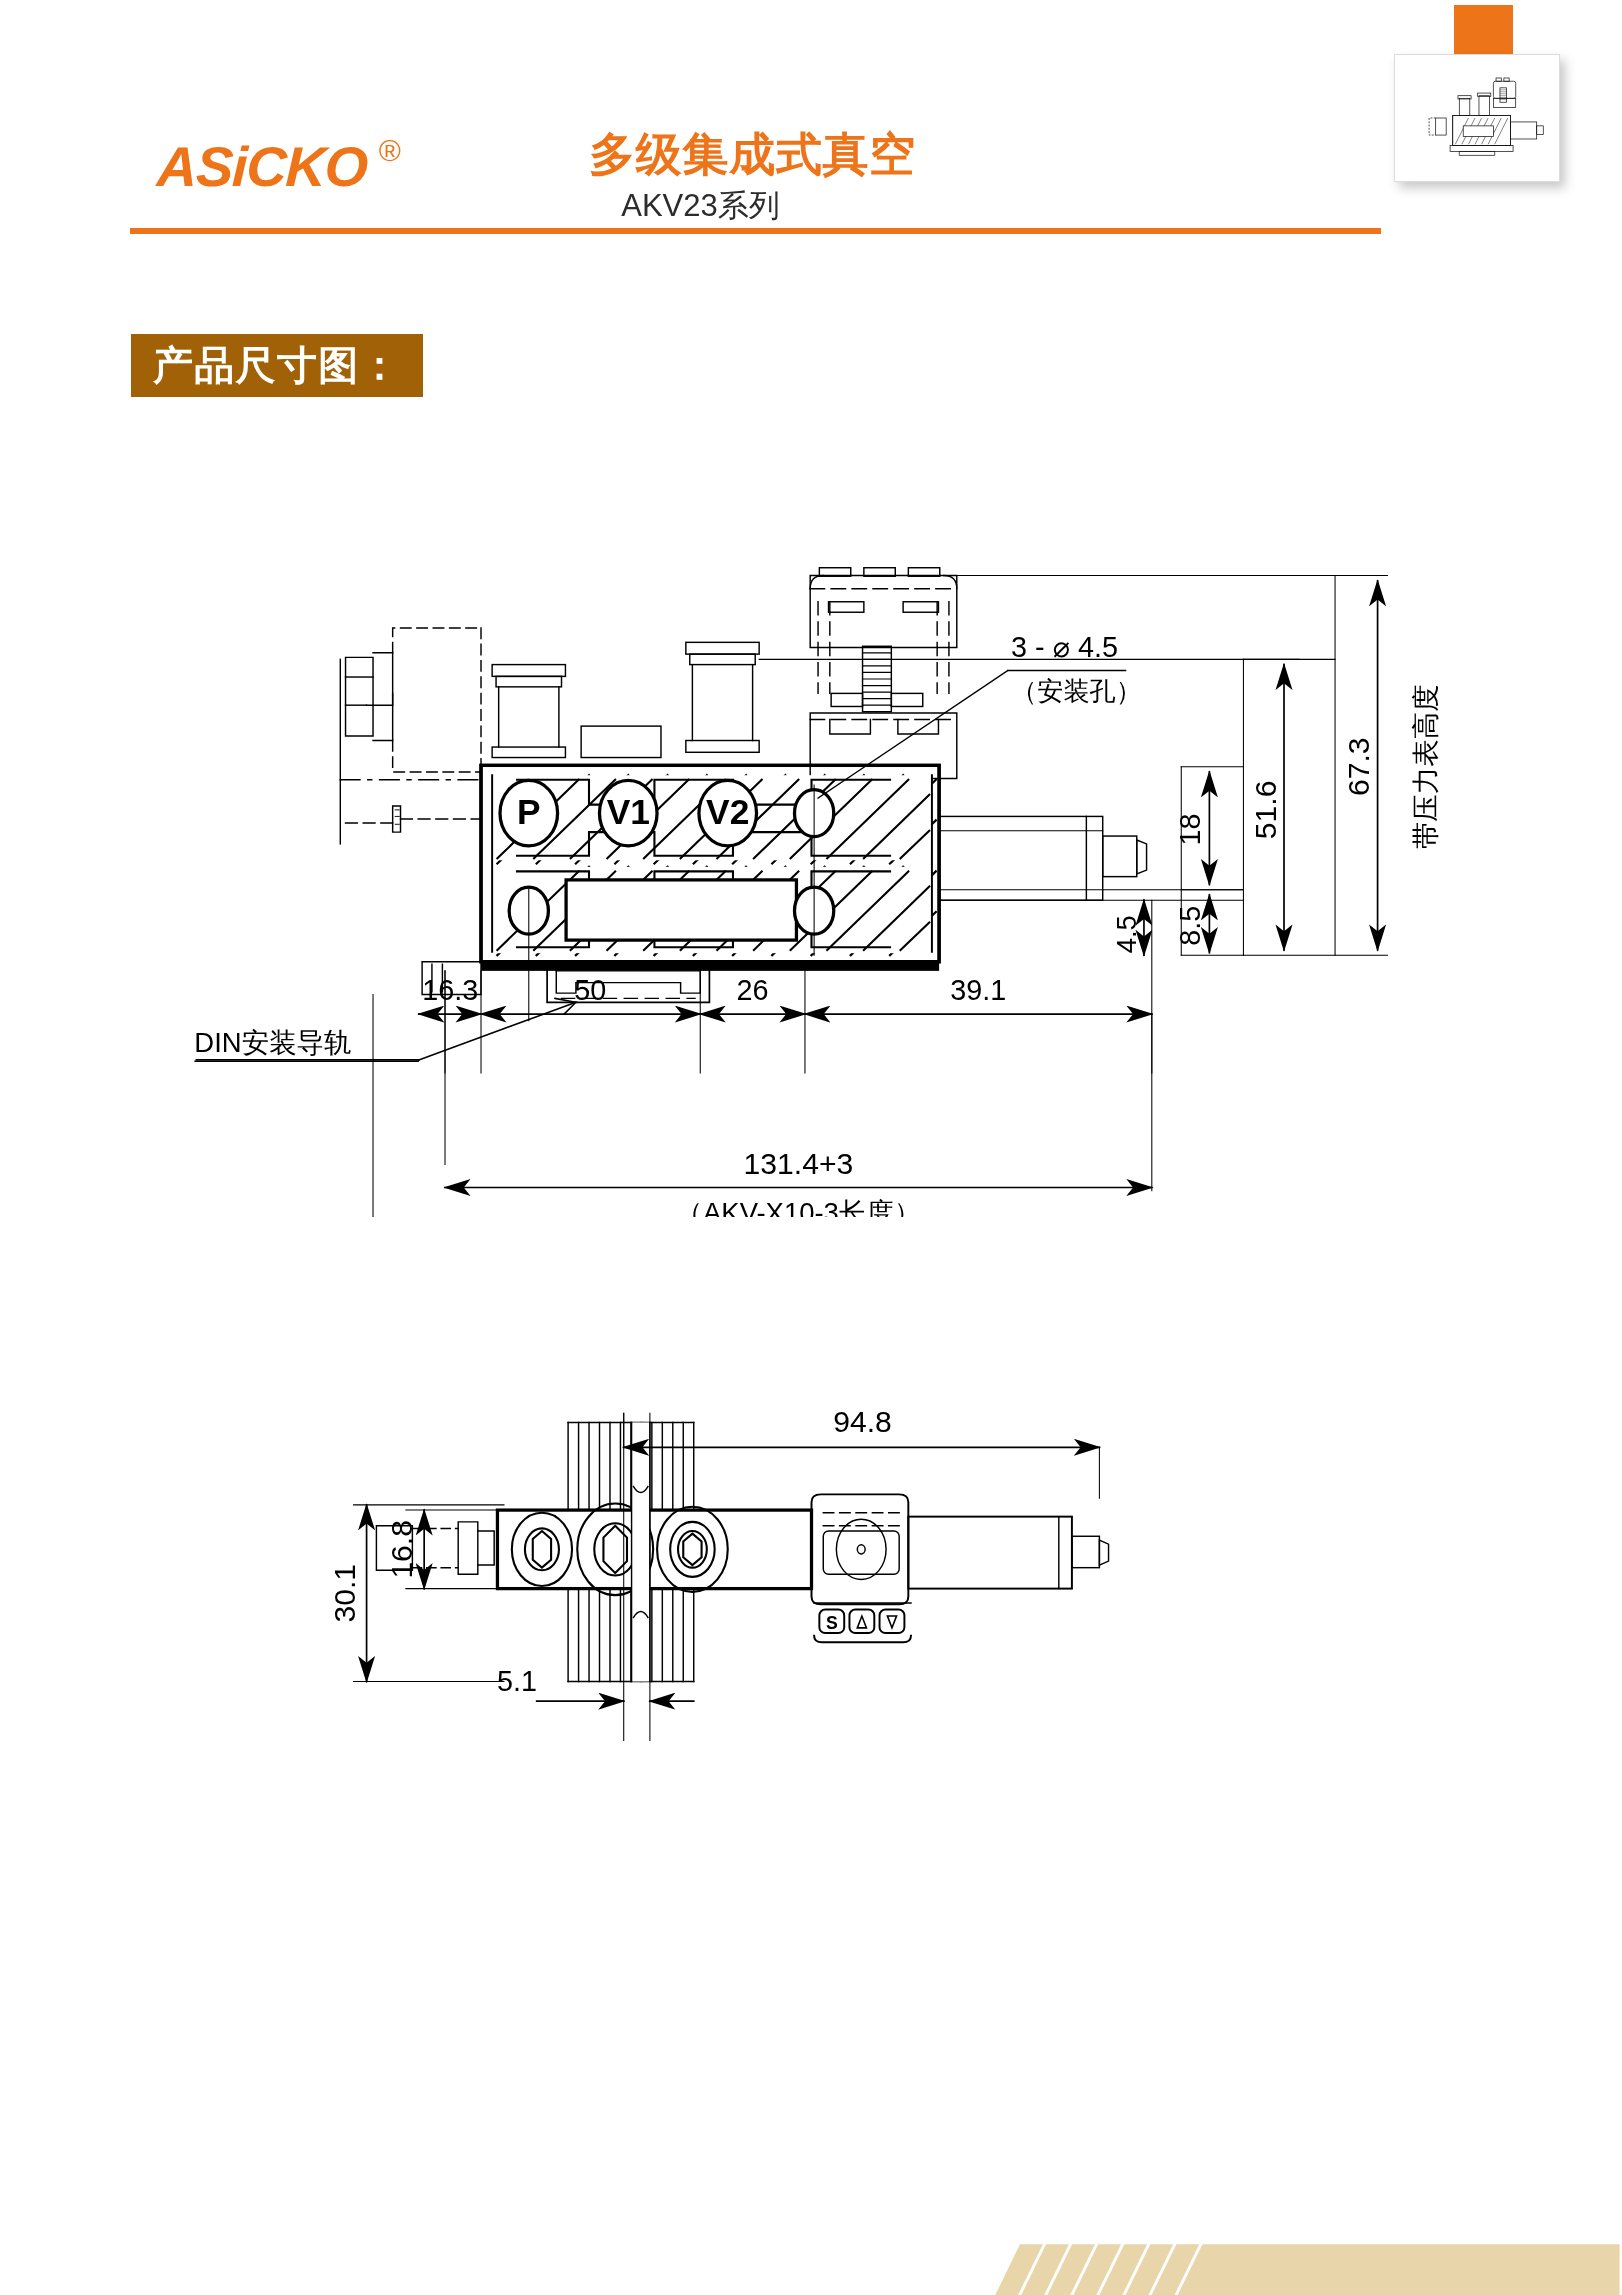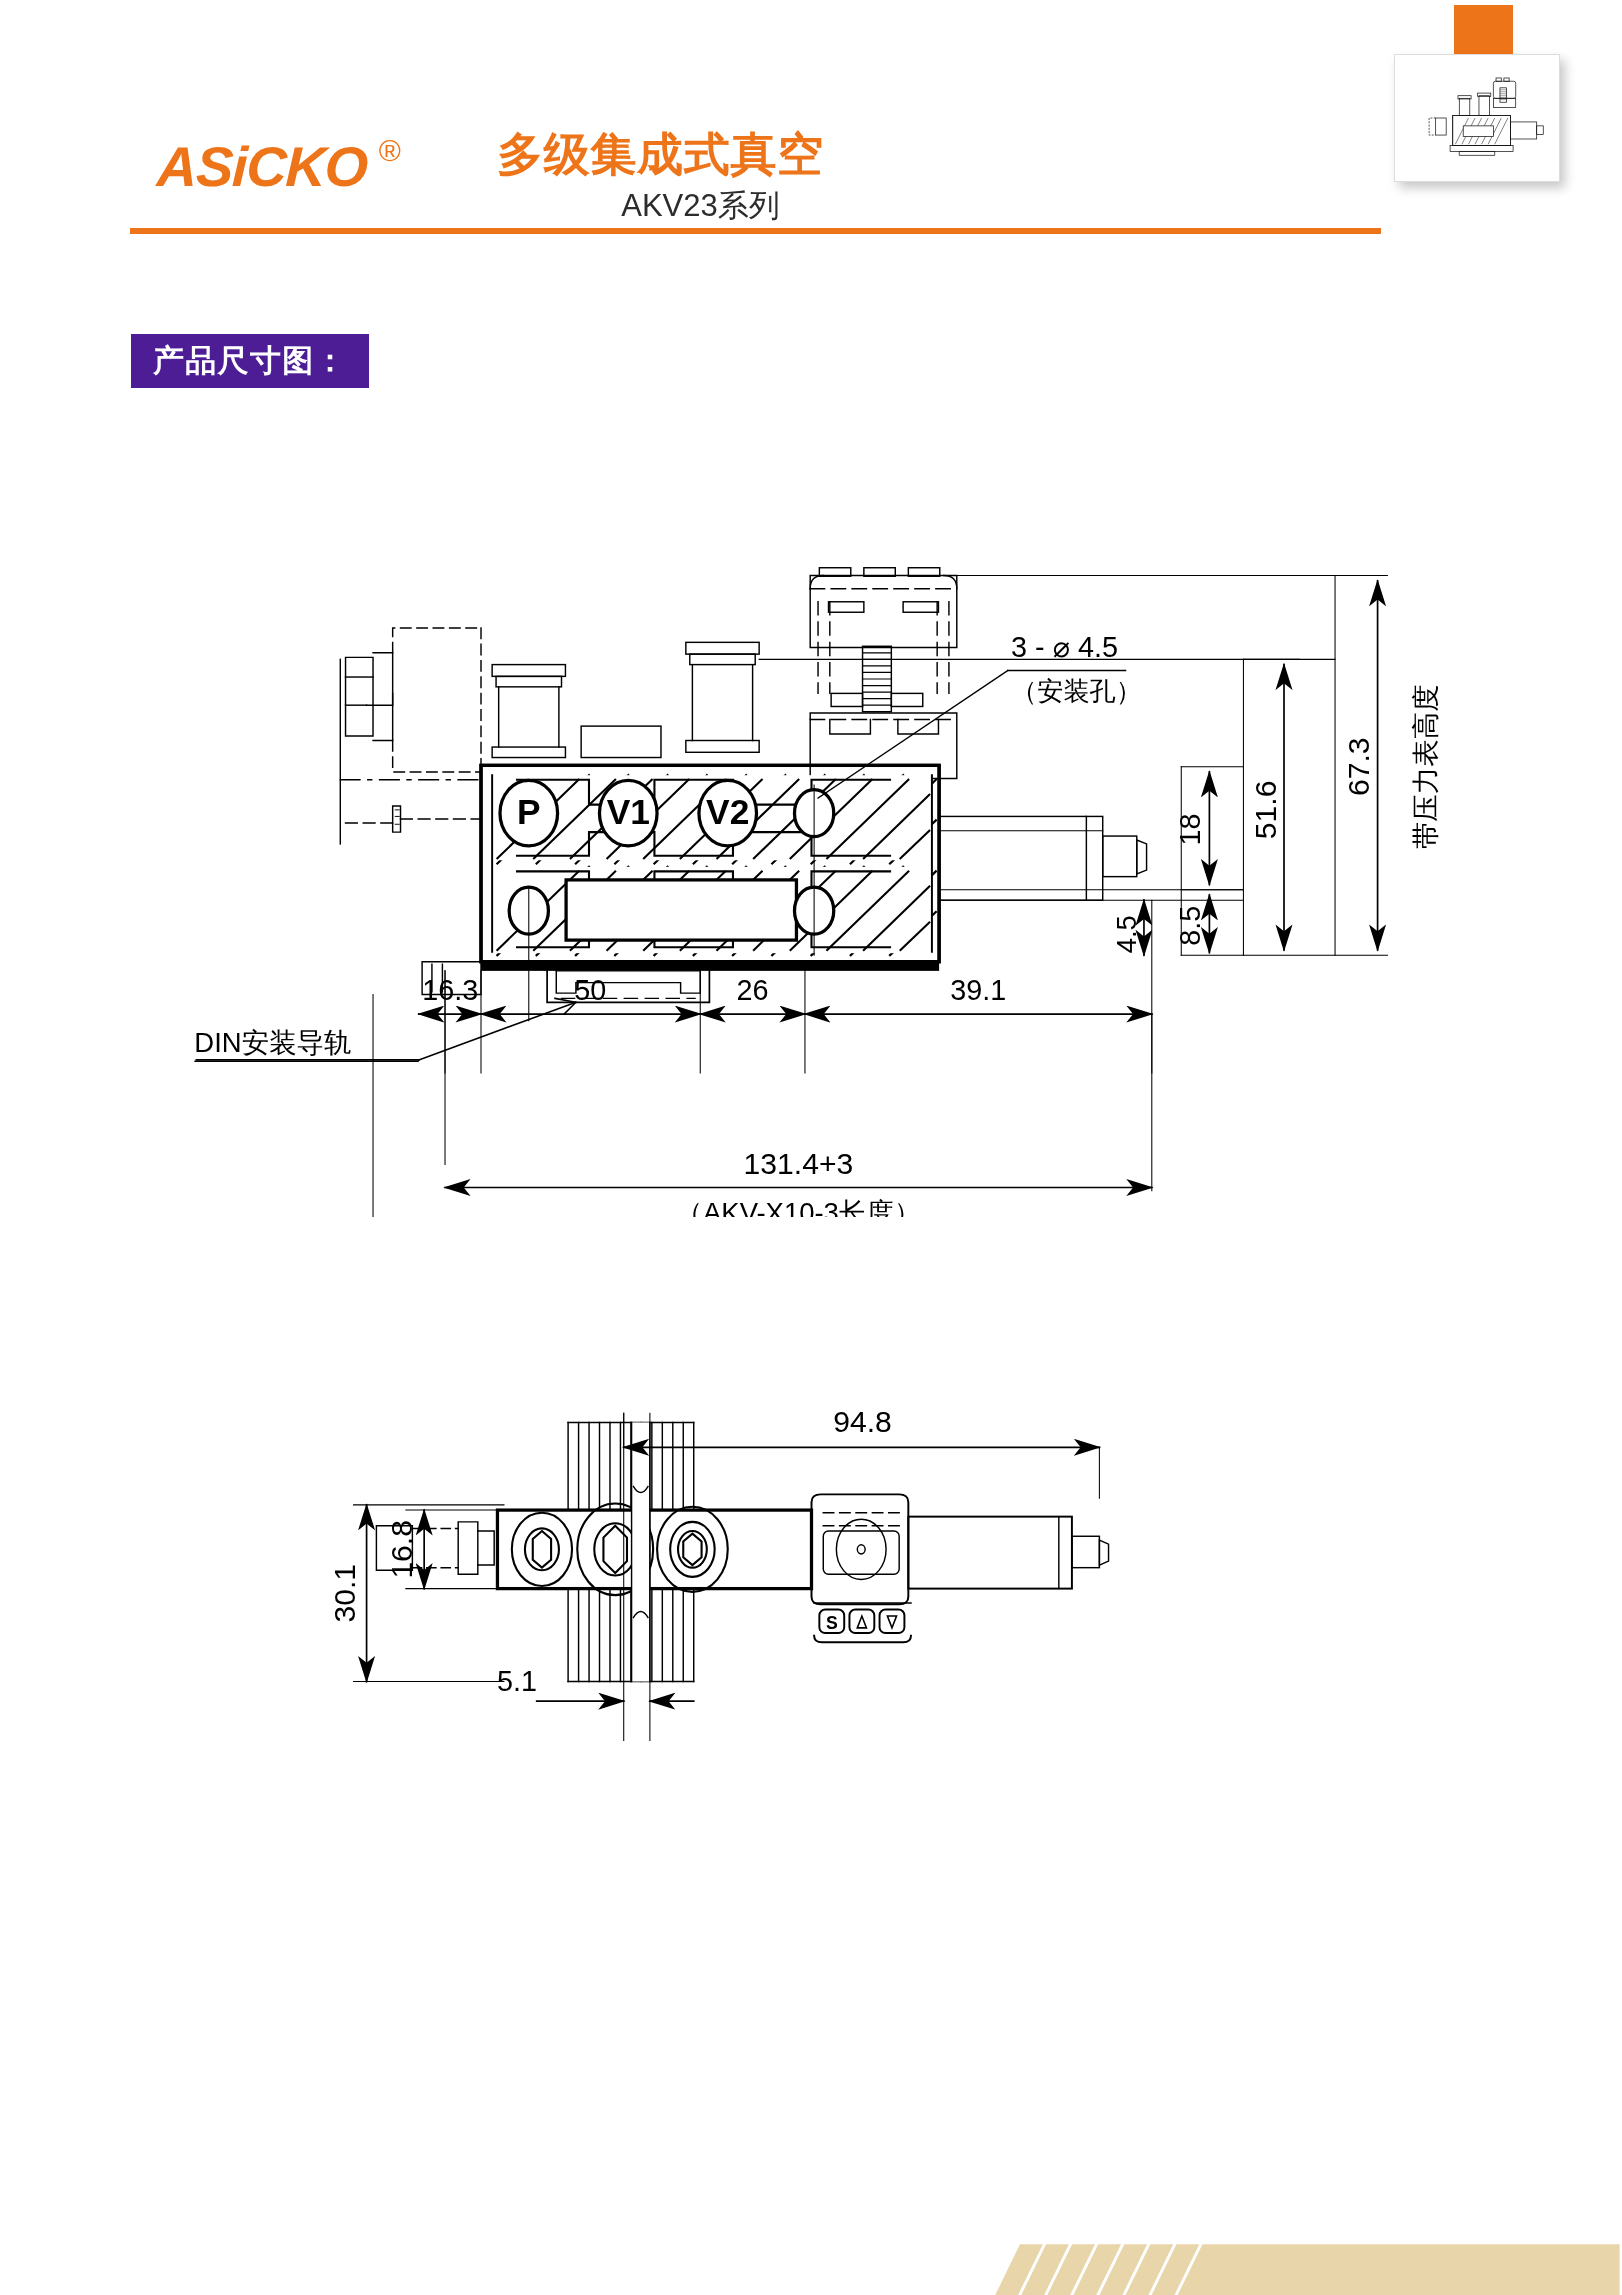--- a/index.html
+++ b/index.html
@@ -46,20 +46,21 @@
   #header-rule {
     position: absolute;
     left: 130px; top: 228px;
     width: 1251px; height: 5.9px;
     background: #ee7419;
   }
   #header-title {
     position: absolute;
     right: 707px; top: 124px;
     width: 419px;
+    text-align: right;
     font-size: 46px;
     font-weight: bold;
     color: #ee7419;
     white-space: nowrap;
     letter-spacing: 0.7px;
   }
   #header-subtitle {
     position: absolute;
     right: 713px; top: 185px;
     width: 419px;
@@ -83,23 +84,23 @@
     box-shadow: 4.6px 5.9px 10.5px rgba(0,0,0,0.22);
     overflow: hidden;
   }
   #header-thumb-card svg { display:block; }
 
   
   #section-title {
     position: absolute;
     left: 131px; top: 334px;
     padding: 10.5px 22px 12.4px 22px;
-    background: #4c1d95;
+    background: #a16207;
     color: #ffffff;
-    font-size: 31px;
+    font-size: 40px;
     font-weight: bold;
     letter-spacing: 1.3px;
     line-height: 1;
   }
 
   
   .drawing { position: absolute; }
   #drawing-main { left: 0px; top: 497px; width: 1623px; height: 720px; }
   #drawing-top  { left: 0px; top: 1374px; width: 1619px; height: 458px; }
   .drawing svg { display:block; }

